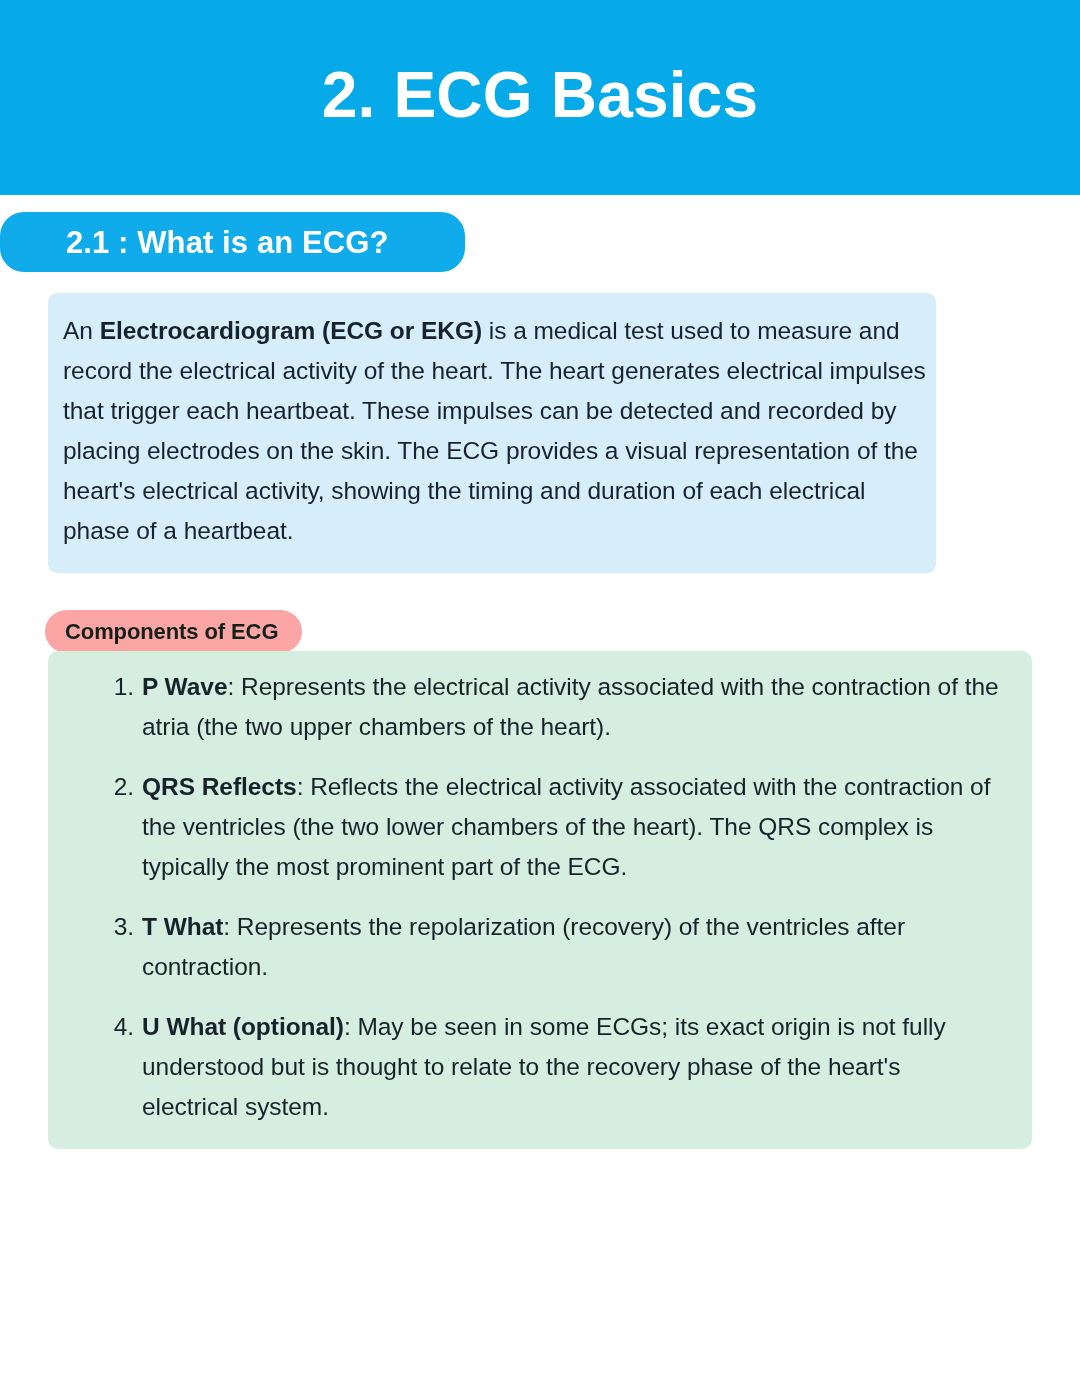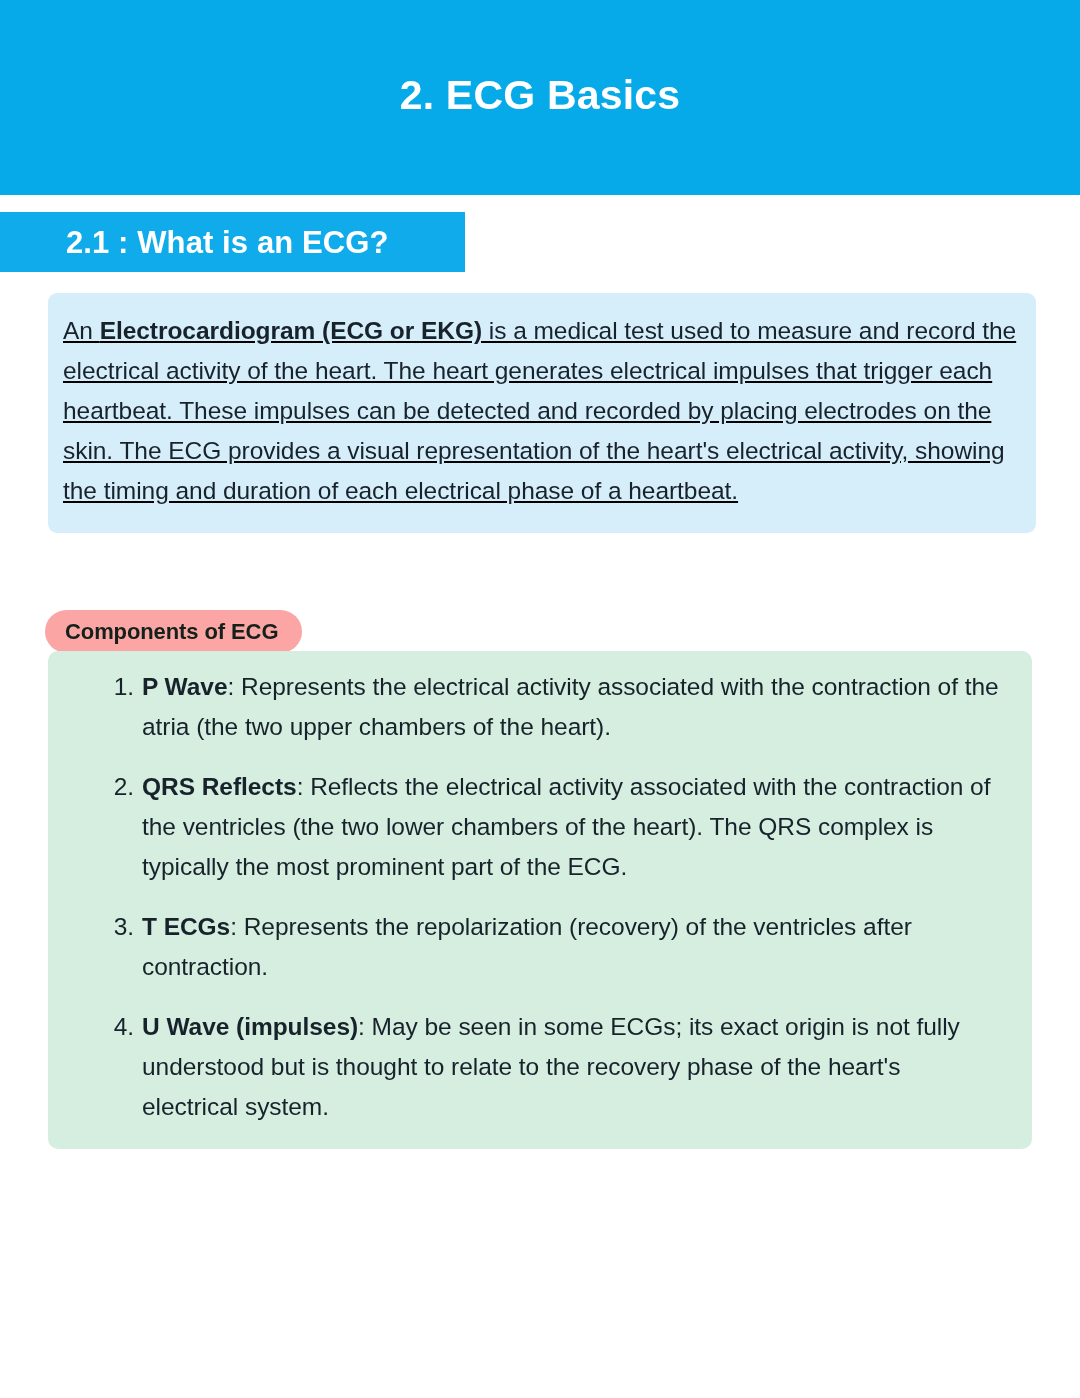--- a/index.html
+++ b/index.html
@@ -29,61 +29,61 @@
     top: 0;
     width: 1080px;
     height: 195px;
     background: #07AAE9;
     display: flex;
     align-items: center;
     justify-content: center;
   }
   .chapter-title {
     color: #ffffff;
-    font-size: 41px;
+    font-size: 64px;
     font-weight: bold;
     letter-spacing: 0.2px;
     line-height: 1.1;
     text-align: center;
     margin: 0;
     padding-bottom: 4px;
   }
 
   
   .section-badge {
     position: absolute;
     left: 0;
     top: 212px;
     width: 465px;
     height: 60px;
     background: #10ABEA;
     display: flex;
     align-items: center;
     box-sizing: border-box;
     padding-left: 66px;
+    border-radius: 24px;
   }
   .section-badge-text {
     color: #ffffff;
     font-size: 31px;
     font-weight: bold;
     line-height: 1;
     letter-spacing: 0.1px;
   }
 
   
   .intro-card {
     position: absolute;
     left: 48px;
     top: 293px;
-    width: 988px;
+    width: 888px;
     box-sizing: border-box;
     background: #D6EEFA;
     border-radius: 9px;
     padding: 18px 9px 22px 15px;
-    text-decoration: underline;
   }
   .intro-paragraph {
     margin: 0;
     color: #18222b;
     font-size: 24.5px;
     line-height: 40px;
     letter-spacing: -0.05px;
   }
   .intro-paragraph b {
     font-weight: bold;
@@ -172,18 +172,18 @@
   </div>
 
   <div class="components-pill">
     <span class="components-pill-text">Components of ECG</span>
   </div>
 
   <div class="components-card">
     <ol class="components-list">
       <li class="component-item"><span class="component-term">P Wave</span><span>: Represents the electrical activity associated with the contraction of the atria (the two upper chambers of the heart).</span></li>
       <li class="component-item"><span class="component-term">QRS Reflects</span><span>: Reflects the electrical activity associated with the contraction of the ventricles (the two lower chambers of the heart). The QRS complex is typically the most prominent part of the ECG.</span></li>
-      <li class="component-item"><span class="component-term">T ECGs</span><span>: Represents the repolarization (recovery) of the ventricles after contraction.</span></li>
-      <li class="component-item"><span class="component-term">U Wave (impulses)</span><span>: May be seen in some ECGs; its exact origin is not fully understood but is thought to relate to the recovery phase of the heart's electrical system.</span></li>
+      <li class="component-item"><span class="component-term">T What</span><span>: Represents the repolarization (recovery) of the ventricles after contraction.</span></li>
+      <li class="component-item"><span class="component-term">U What (optional)</span><span>: May be seen in some ECGs; its exact origin is not fully understood but is thought to relate to the recovery phase of the heart's electrical system.</span></li>
     </ol>
   </div>
 
 </div>
 
 </body></html>

